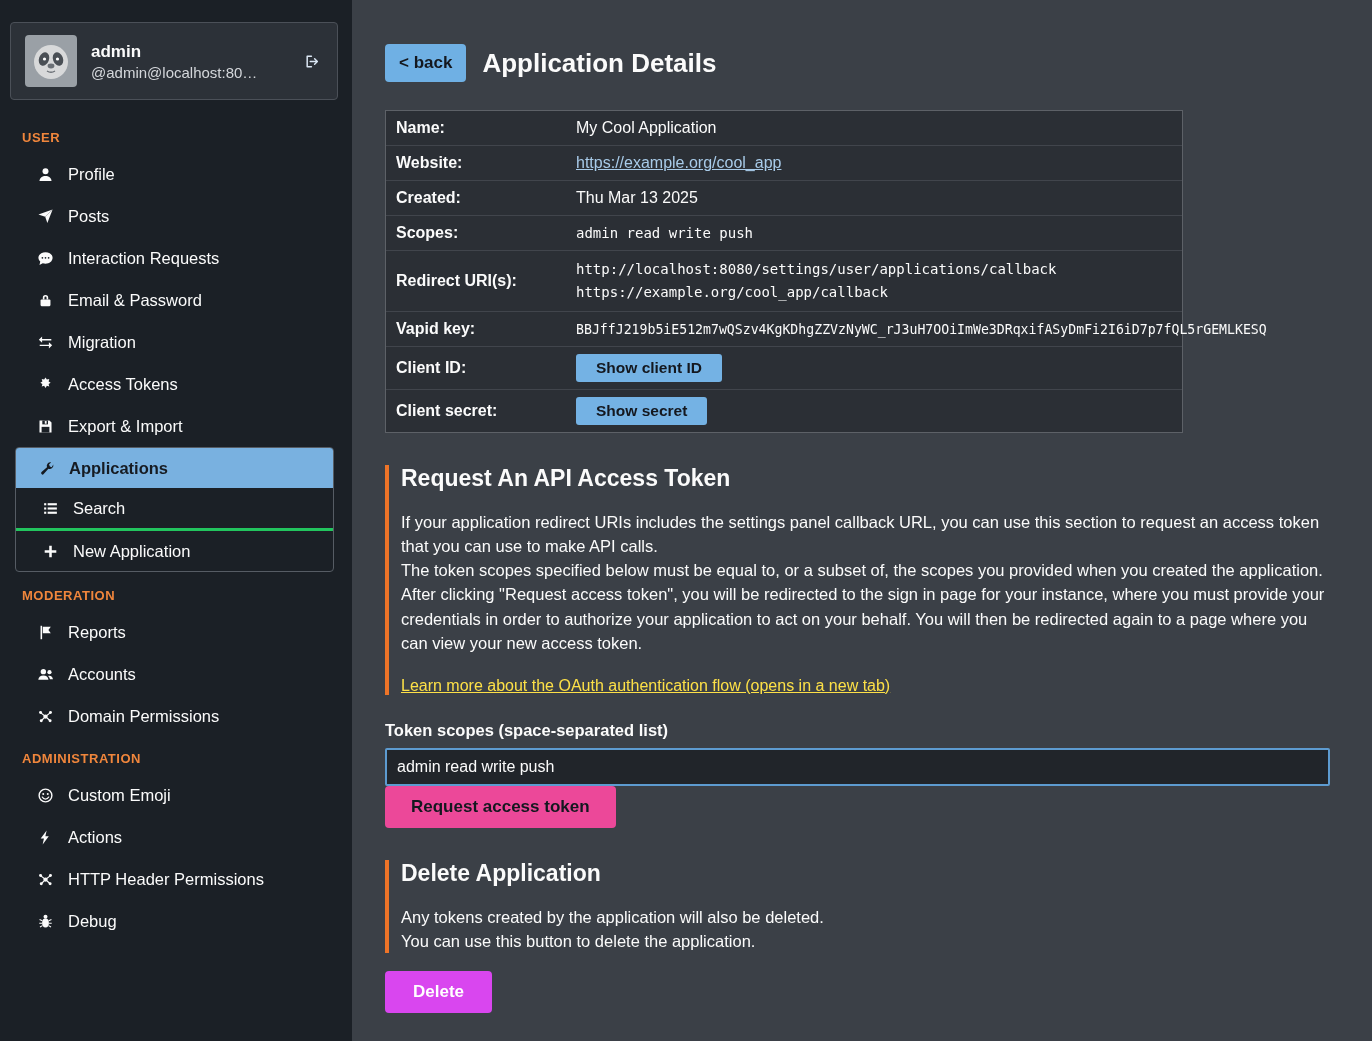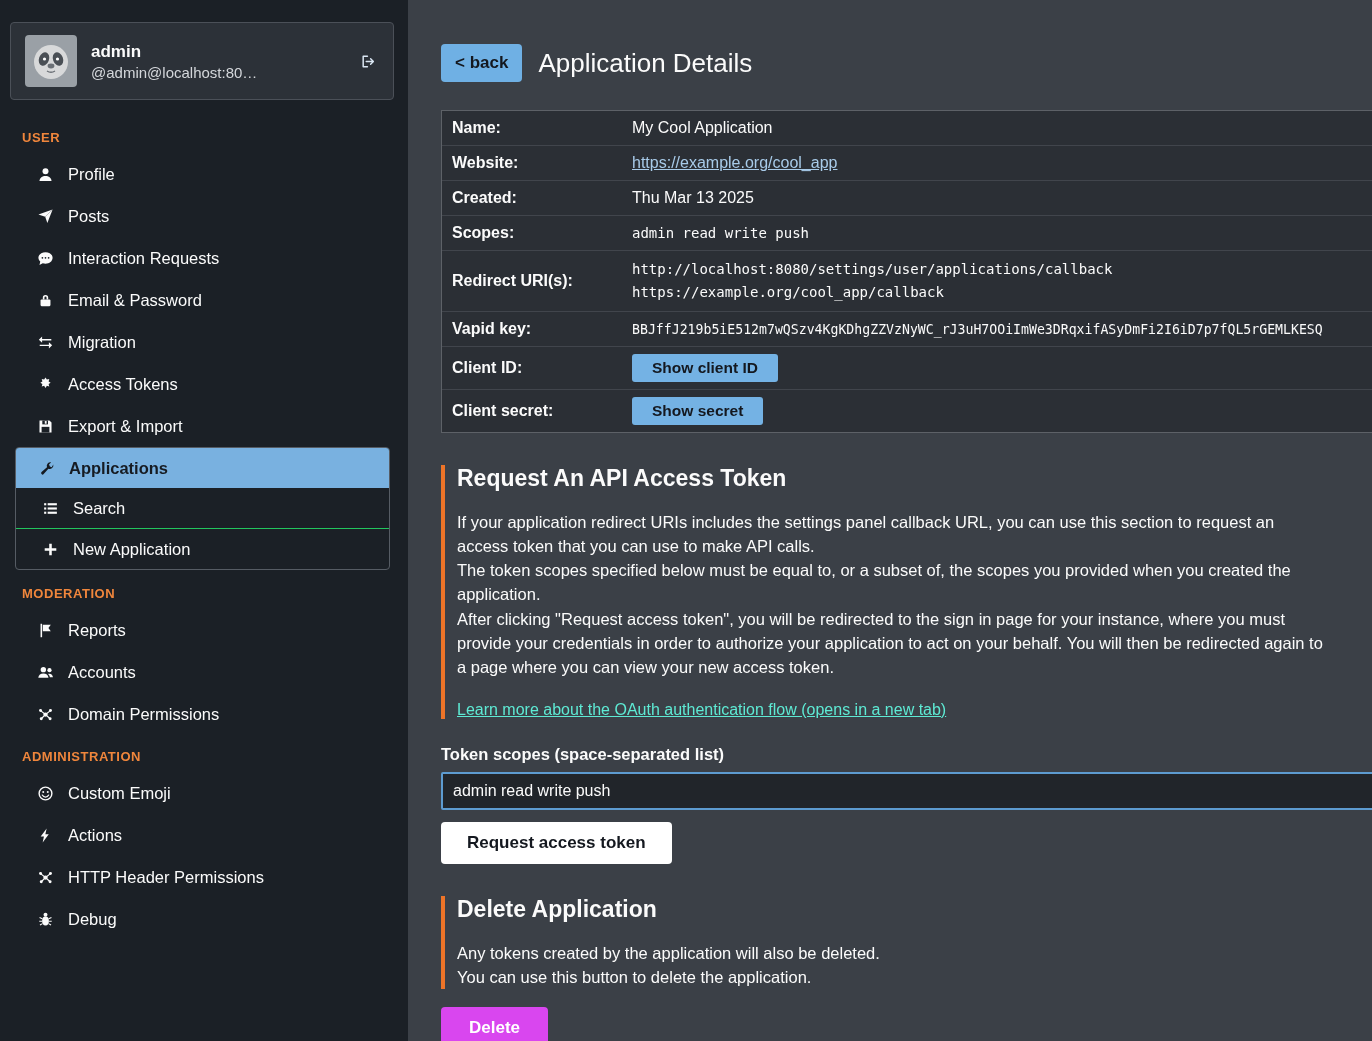--- a/index.html
+++ b/index.html
@@ -7,21 +7,21 @@
   body {
     width:1372px; height:1041px;
     background:#1b2026;
     font-family:"Liberation Sans", sans-serif;
     color:#fbfbfb;
     display:flex;
     overflow:hidden;
   }
 
   
-  .sidebar { width:408px; flex-shrink:0; padding-top:22px; }
+  .sidebar { width:352px; flex-shrink:0; padding-top:22px; }
 
   .user-card {
     margin:0 14px 16px 10px;
     background:#2c3138;
     border:1px solid #4b5058;
     border-radius:4px;
     display:flex; align-items:center; gap:14px;
     padding:12px 14px;
   }
   .avatar { width:52px; height:52px; border-radius:4px; overflow:hidden; flex-shrink:0; }
@@ -51,65 +51,65 @@
   }
   .nav-group-header {
     background:#79b1e0; color:#161b22; font-weight:bold;
     display:flex; align-items:center; gap:13px;
     padding:10px 10px 10px 20px; font-size:16.5px; cursor:pointer;
   }
   .nav-sub-item {
     display:flex; align-items:center; gap:13px;
     padding:10px 10px 10px 24px; font-size:16.5px; cursor:pointer;
   }
-  .nav-sub-item + .nav-sub-item { border-top:1px solid #22c55e; }
+  .nav-sub-item + .nav-sub-item { border-top:3px solid #22c55e; }
 
   
   .main {
     flex:1; background:#3b4047;
     padding:44px 42px 40px 33px;
     overflow:hidden;
   }
   .page-header { display:flex; align-items:center; gap:16px; margin-bottom:28px; }
   .back-btn {
     background:#6fb0e4; color:#14181f; font-weight:bold; font-size:17px;
     padding:9px 14px; border:none; border-radius:4px; cursor:pointer;
     font-family:"Liberation Sans", sans-serif;
   }
-  .page-title { font-size:26px; font-weight:normal; margin:0; }
-
-  .details-table { background:#2b2f35; border:1px solid #5d6167; width:945px; }
+  .page-title { font-size:26px; font-weight:bold; margin:0; }
+
+  .details-table { background:#2b2f35; border:1px solid #5d6167; width:798px; }
   .drow { display:flex; border-bottom:1px solid #41454c; align-items:center; }
   .drow:last-child { border-bottom:none; }
   .drow-label { width:182px; flex-shrink:0; padding:8px 8px 8px 10px; font-weight:bold; font-size:16px; }
   .drow-value { padding:7px 8px; font-size:16px; min-width:0; }
   .mono { font-family:"DejaVu Sans Mono", monospace; font-size:14px; }
   .mono-line { line-height:1.65; white-space:nowrap; }
   .vapid { font-size:13.2px; white-space:nowrap; }
   a.tbl-link, .tbl-link { color:#a8cbe9; text-decoration:underline; cursor:pointer; }
   .small-btn {
     background:#74b2e4; color:#14181f; font-weight:bold; font-size:15.5px;
     padding:5px 20px; border:none; border-radius:3px; cursor:pointer;
     font-family:"Liberation Sans", sans-serif;
   }
 
   .accent-section { border-left:4px solid #ee7428; padding-left:12px; margin-top:32px; }
   .accent-section h2 { font-size:23px; margin:0 0 18px; }
   .accent-section p { margin:0; font-size:16.5px; line-height:1.46; }
-  .oauth-link { display:inline-block; margin-top:22px; font-size:16px; color:#5eead4; text-decoration:underline; cursor:pointer; }
+  .oauth-link { display:inline-block; margin-top:22px; font-size:16px; color:#fde047; text-decoration:underline; cursor:pointer; }
 
   .scopes-label { font-weight:bold; font-size:16.5px; margin:26px 0 8px; }
   .scopes-input {
     width:945px; background:#21252a; border:2px solid #5d9bd0; border-radius:2px;
     color:#fbfbfb; font-size:16px; padding:8px 10px;
     font-family:"Liberation Sans", sans-serif;
   }
   .request-btn {
-    display:block; margin-top:12px;
-    background:#ffffff; color:#14181f; font-weight:bold; font-size:17px;
+    display:block; 
+    background:#ec4899; color:#14181f; font-weight:bold; font-size:17px;
     padding:11px 26px; border:none; border-radius:4px; cursor:pointer;
     font-family:"Liberation Sans", sans-serif;
   }
   .delete-btn {
     display:block; margin-top:18px;
     background:#d946ef; color:#ffffff; font-weight:bold; font-size:17px;
     padding:11px 28px; border:none; border-radius:4px; cursor:pointer;
     font-family:"Liberation Sans", sans-serif;
   }
 </style>

